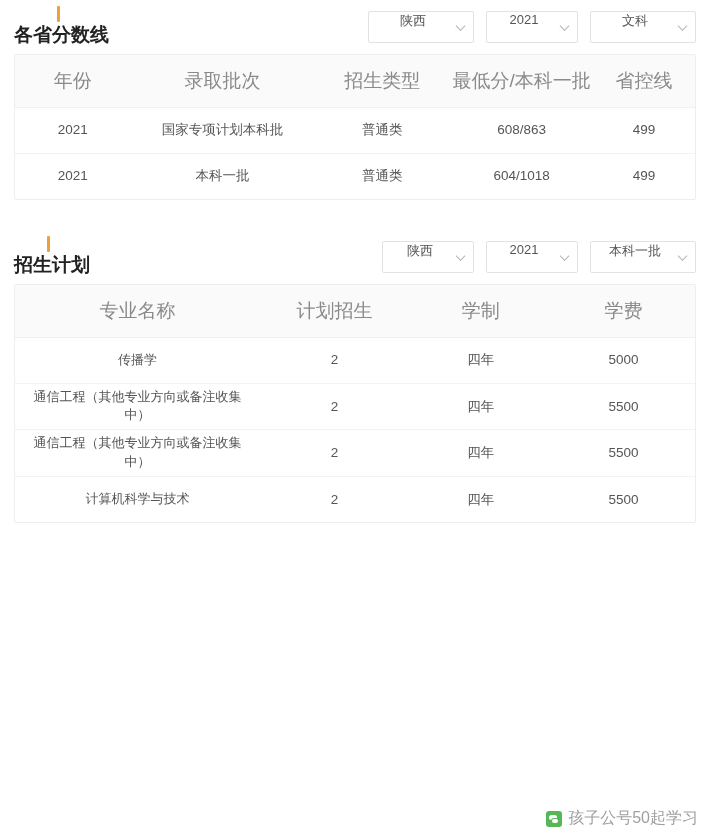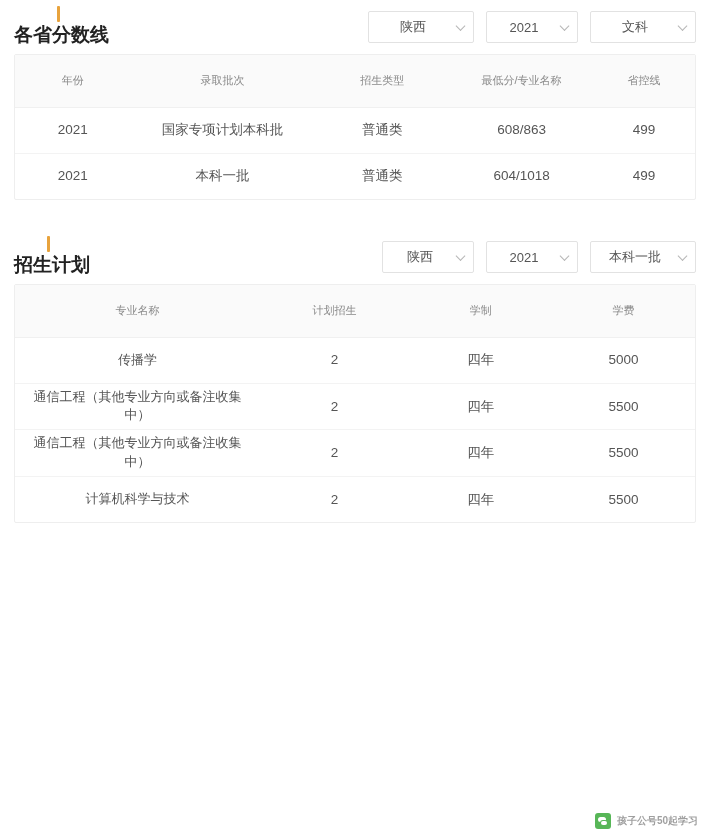--- a/index.html
+++ b/index.html
@@ -47,21 +47,21 @@
     margin-left: auto;
     gap: 12px;
   }
   .select {
     position: relative;
     border: 1px solid #e2e2e2;
     border-radius: 2px;
     height: 32px;
     min-width: 92px;
     display: flex;
-    align-items: center;
+    align-items: flex-start;
     justify-content: center;
     background: #fff;
     font-size: 13px;
     color: #555;
     padding: 0 26px 0 10px;
     white-space: nowrap;
   }
   .select .caret {
     position: absolute;
     right: 9px;
@@ -83,21 +83,21 @@
     overflow: hidden;
   }
   table {
     width: 100%;
     border-collapse: collapse;
     table-layout: fixed;
   }
   thead th {
     background: #fafafa;
     color: #8a8a8a;
-    font-size: 11px;
+    font-size: 19px;
     font-weight: normal;
     height: 52px;
     text-align: center;
     border-bottom: 1px solid #f0f0f0;
   }
   tbody td {
     height: 46px;
     text-align: center;
     font-size: 13.5px;
     color: #555;
@@ -111,24 +111,23 @@
   .spacer { height: 30px; }
 
   
   .watermark {
     position: absolute;
     right: 12px;
     bottom: 8px;
     display: flex;
     align-items: center;
     gap: 6px;
-    font-size: 10px;
+    font-size: 16px;
     color: #8f8f8f;
     opacity: .85;
-    font-weight: bold;
   }
   .wm-logo {
     width: 16px; height: 16px;
     border-radius: 3px;
     background: #3aaa3a;
     position: relative;
     flex: none;
   }
   .wm-logo::before {
     content: "";
@@ -179,21 +178,21 @@
       <col style="width:27%">
       <col style="width:20%">
       <col style="width:21%">
       <col style="width:15%">
     </colgroup>
     <thead>
       <tr>
         <th>年份</th>
         <th>录取批次</th>
         <th>招生类型</th>
-        <th>最低分/专业名称</th>
+        <th>最低分/本科一批</th>
         <th>省控线</th>
       </tr>
     </thead>
     <tbody>
       <tr>
         <td>2021</td>
         <td>国家专项计划本科批</td>
         <td>普通类</td>
         <td>608/863</td>
         <td>499</td>

